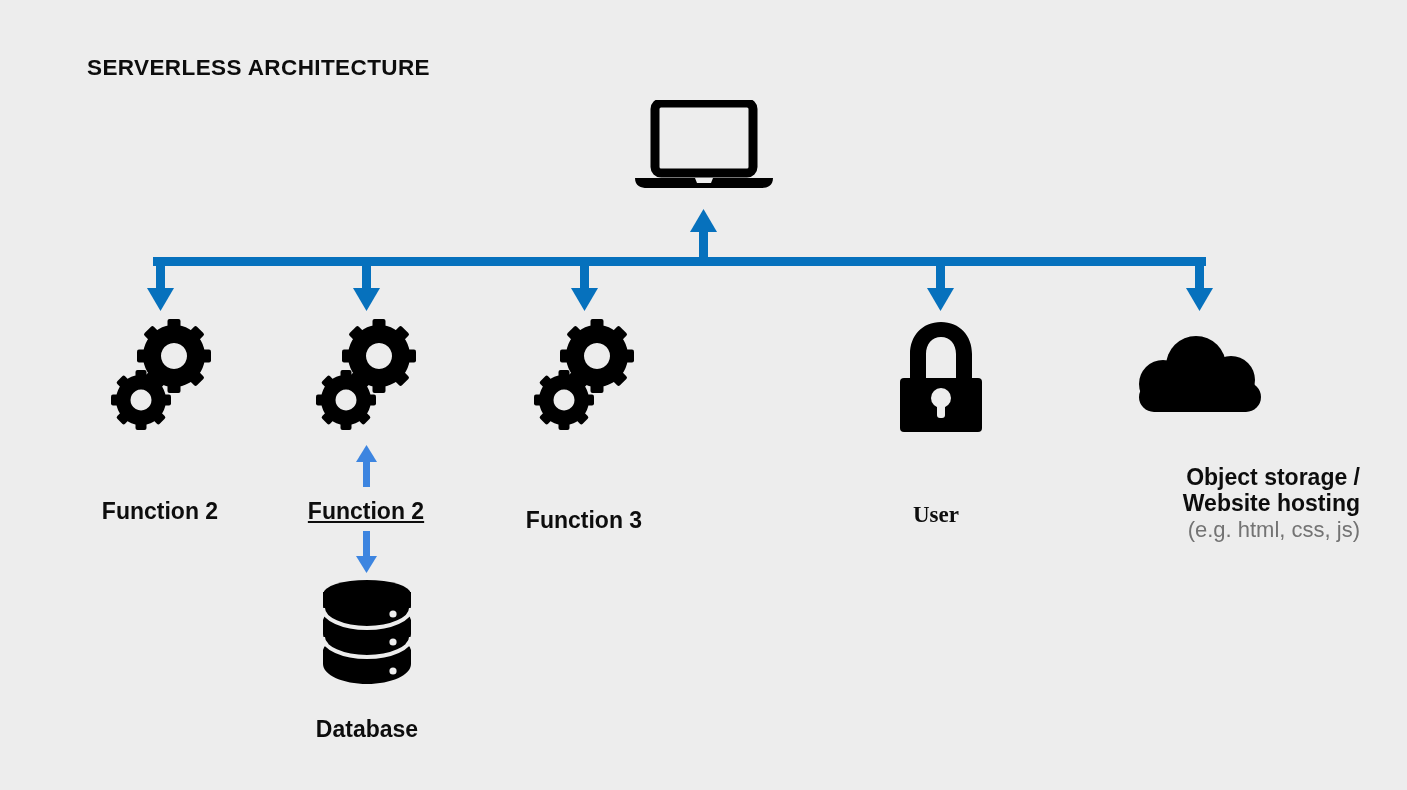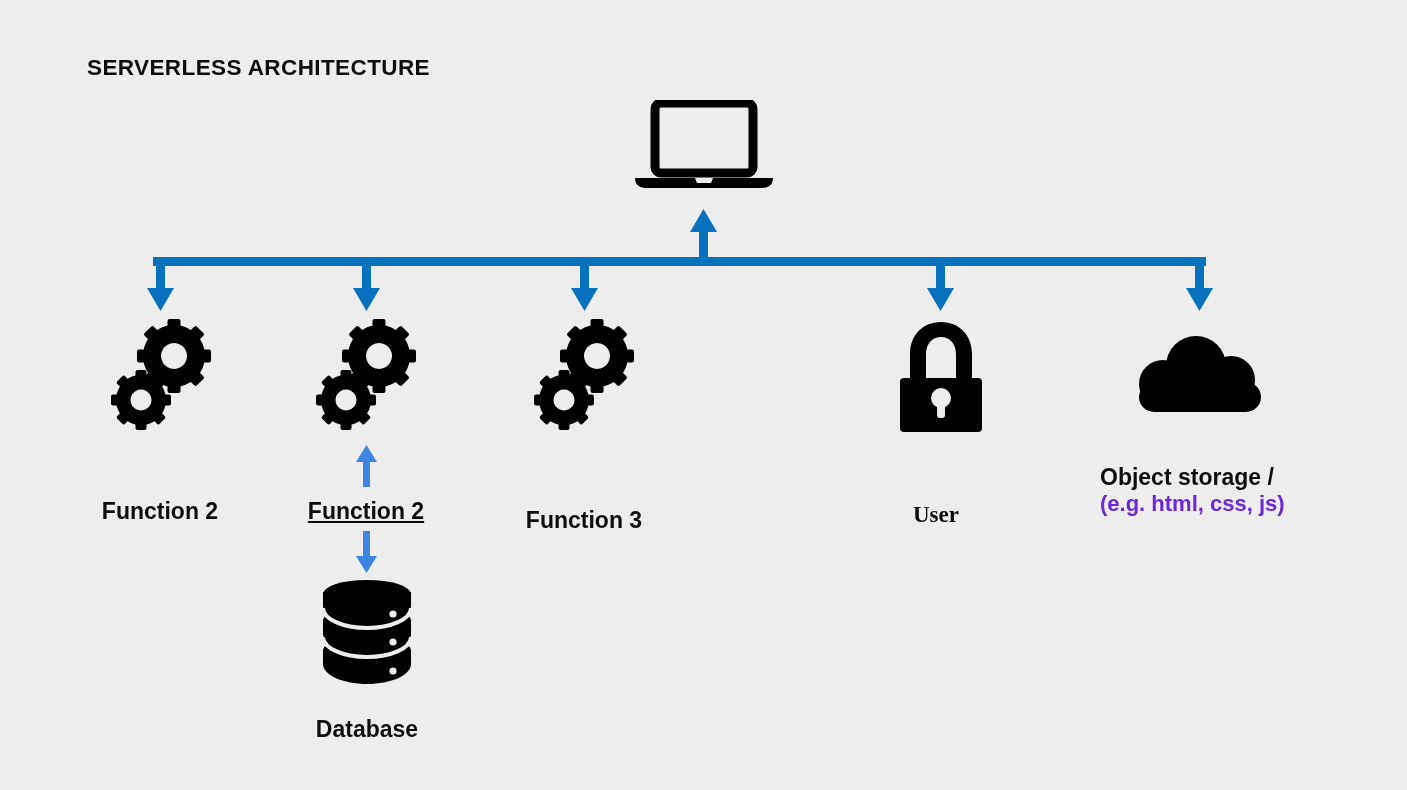--- a/index.html
+++ b/index.html
@@ -48,25 +48,25 @@
   
   .node-label {
     position: absolute;
     font-size: 23px;
     font-weight: bold;
     color: #0d0d0d;
     line-height: 1.12;
     white-space: nowrap;
   }
   .node-label.center { text-align: center; }
-  .node-label.left   { text-align: left; }
+  .node-label.left   { text-align: right; }
   .sub-note {
     font-size: 22px;
-    font-weight: bold;
-    color: #6d28d9;
+    font-weight: normal;
+    color: #737373;
     line-height: 1.18;
     white-space: nowrap;
   }
 </style>
 </head>
 <body>
 
 <div id="canvas">
 
   <div class="abs" id="diagram-title">SERVERLESS ARCHITECTURE</div>
@@ -264,20 +264,21 @@
       <g fill="#000">
         <circle cx="60" cy="32" r="30"></circle>
         <circle cx="95" cy="46" r="24"></circle>
         <circle cx="27" cy="50" r="24"></circle>
         <rect x="3" y="48" width="122" height="30" rx="15" ry="15"></rect>
       </g>
     </svg>
   </div>
   <div class="node-label left" style="left:1100px; top:465px; width:260px;">
     <div>Object storage /</div>
+    <div>Website hosting</div>
     <div class="sub-note">(e.g. html, css, js)</div>
   </div>
 
   <div class="icon-box" style="left:321px; top:578px; width:92px; height:110px;">
     <svg width="92" height="110" viewBox="0 0 92 110">
       <g fill="#000">
 
         <path d="M2,72 V86 C2,97 22,106 46,106 C70,106 90,97 90,86 V72 Z"></path>
         <ellipse cx="46" cy="72" rx="44" ry="14"></ellipse>
 

